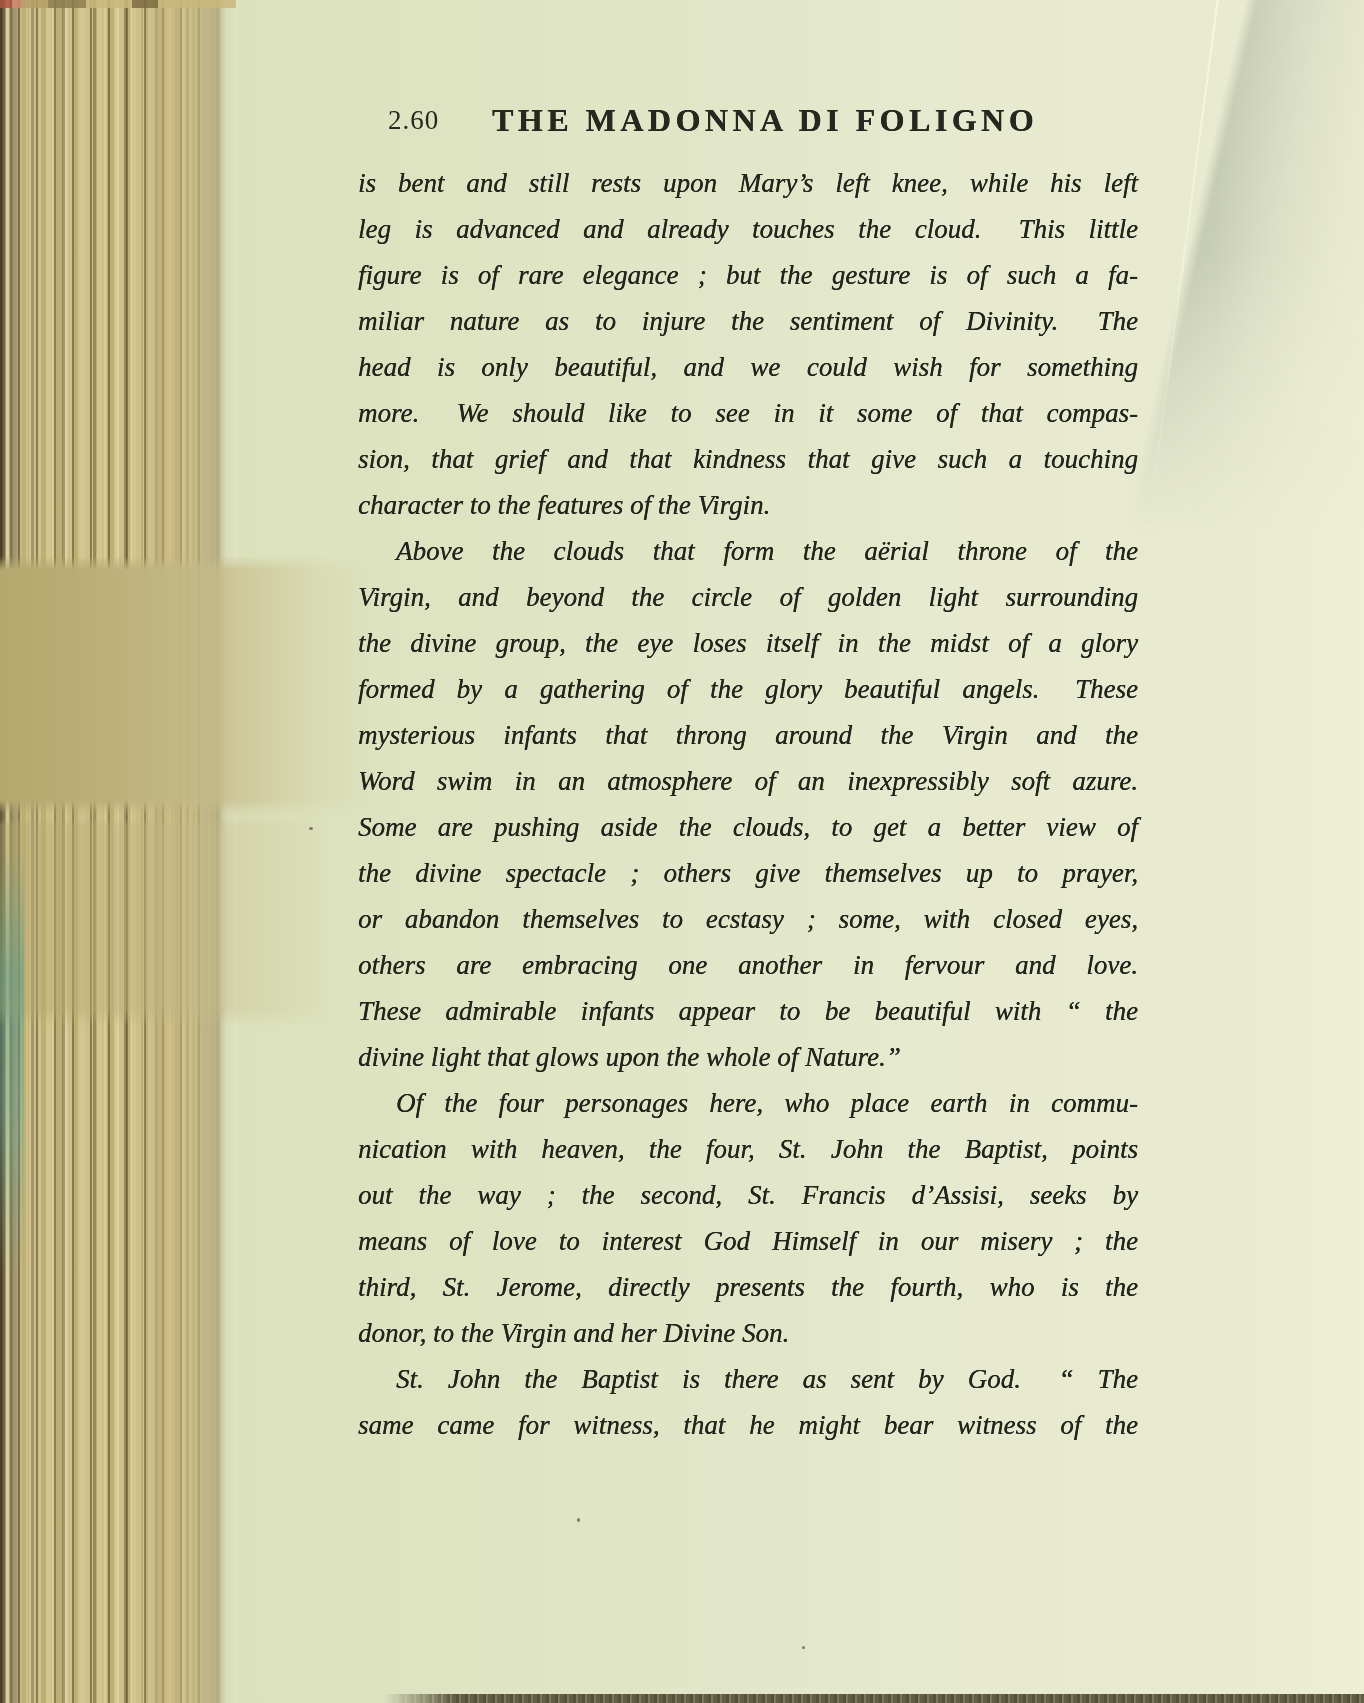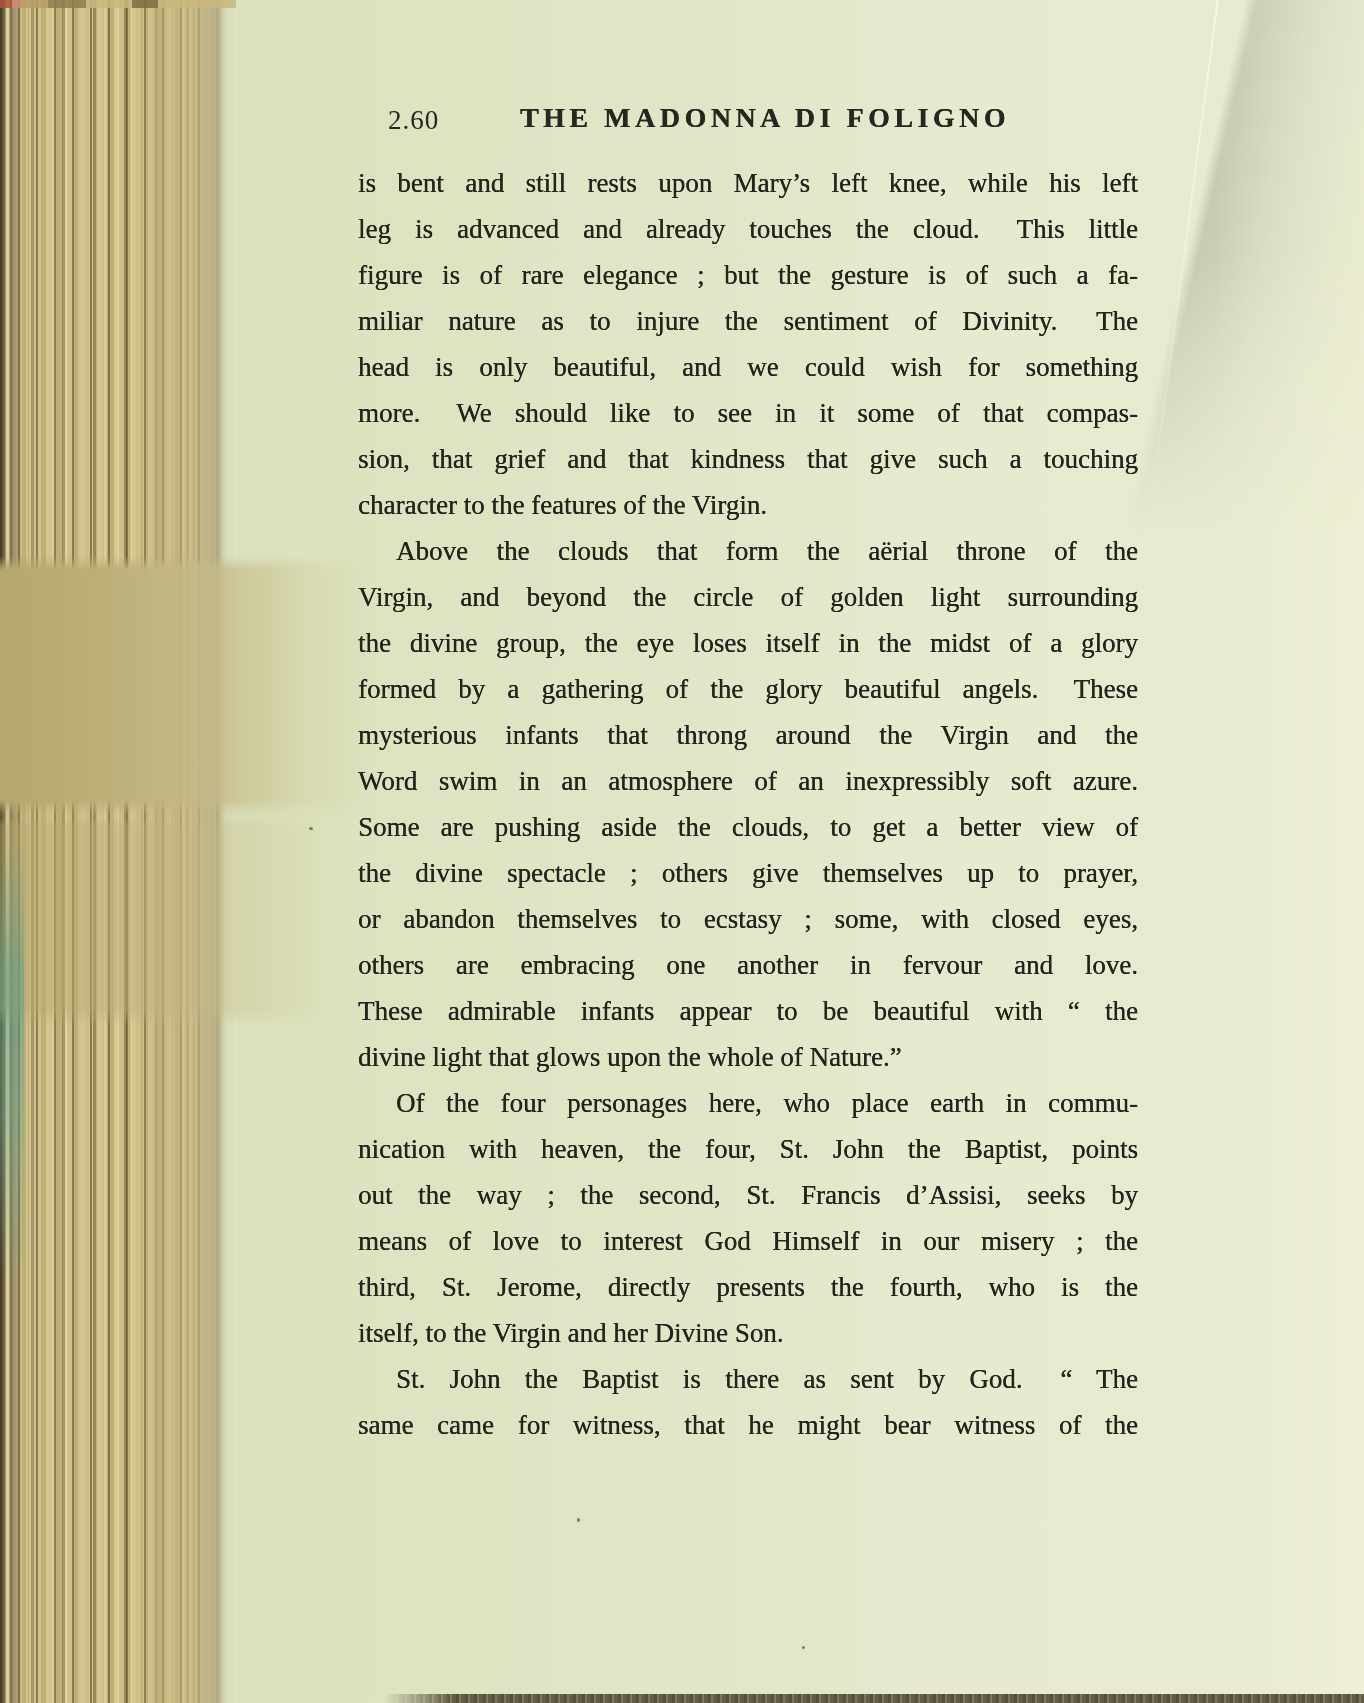--- a/index.html
+++ b/index.html
@@ -75,27 +75,28 @@
   .page-header{
     position:absolute;left:358px;top:102px;width:780px;height:40px;
     color:#26271e;
   }
   .pagenum{
     position:absolute;left:30px;top:3px;
     font-size:27px;letter-spacing:1px;
   }
   .runhead{
     display:block;text-align:center;padding-left:34px;
-    font-size:28px;font-weight:bold;letter-spacing:4.5px;
+    font-size:32px;font-weight:bold;letter-spacing:4.5px;
     text-shadow:.25px 0 0 #26271e;
   }
   .textblock{
     position:absolute;left:358px;top:160px;width:780px;
     font-size:27px;line-height:46px;color:#23241c;
     text-shadow:.22px 0 0 #23241c;
+    font-style:italic;
   }
   .para{margin:0;}
   .para.indent .line:first-child{text-indent:38px;}
   .line{
     height:46px;
     text-align:justify;text-align-last:justify;
   }
   .line.flush{text-align-last:left;}
   .speck{position:absolute;background:#56553f;border-radius:50%;opacity:.75;}
   .speck.s1{left:309px;top:827px;width:4px;height:3px;}
@@ -144,21 +145,21 @@
         <div class="line">others are embracing one another in fervour and love.</div>
         <div class="line">These admirable infants appear to be beautiful with “ the</div>
         <div class="line flush">divine light that glows upon the whole of Nature.”</div>
       </div>
       <div class="para indent">
         <div class="line">Of the four personages here, who place earth in commu-</div>
         <div class="line">nication with heaven, the four, St. John the Baptist, points</div>
         <div class="line">out the way ; the second, St. Francis d’Assisi, seeks by</div>
         <div class="line">means of love to interest God Himself in our misery ; the</div>
         <div class="line">third, St. Jerome, directly presents the fourth, who is the</div>
-        <div class="line flush">itself, to the Virgin and her Divine Son.</div>
+        <div class="line flush">donor, to the Virgin and her Divine Son.</div>
       </div>
       <div class="para indent">
         <div class="line">St. John the Baptist is there as sent by God.  “ The</div>
         <div class="line">same came for witness, that he might bear witness of the</div>
       </div>
     </div>
 
   <div class="page-bottom-edge"></div>
   <div class="speck s1"></div>
   <div class="speck s2"></div>

